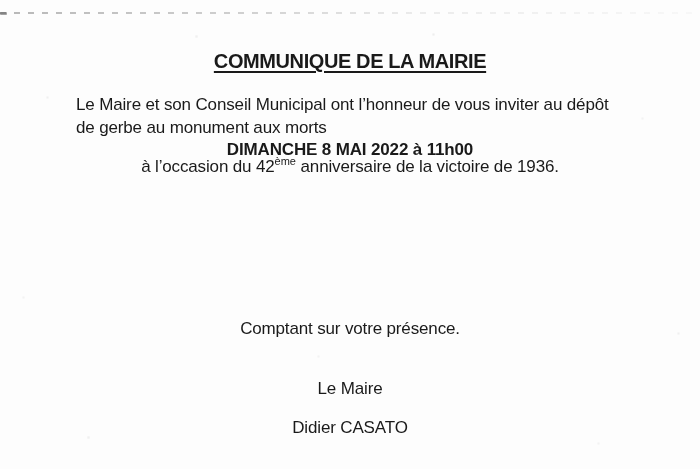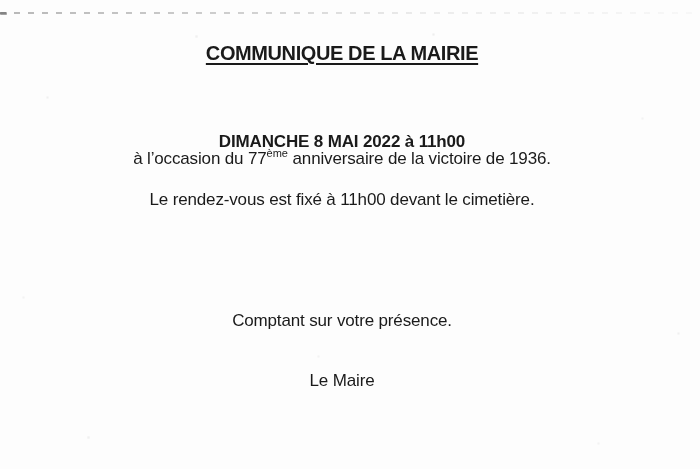--- a/index.html
+++ b/index.html
@@ -11,21 +11,21 @@
     position: relative;
     width: 700px;
     height: 469px;
     background: #fdfdfd;
     overflow: hidden;
     font-family: "Liberation Sans", "DejaVu Sans", sans-serif;
     color: #1a1a1a;
   }
   .blk {
     position: absolute;
-    margin: 0;
+    margin: 8px;
     font-size: 17px;
     line-height: 23px;
     letter-spacing: -0.15px;
     white-space: nowrap;
   }
   .center {
     left: 0;
     width: 684px;
     text-align: center;
   }
@@ -99,26 +99,30 @@
 <body>
 
 <div class="page">
 
   <div class="scan-streak"></div>
   <div class="scan-tick"></div>
   <div class="specks"></div>
 
   <h1 class="blk center title">COMMUNIQUE DE LA MAIRIE</h1>
 
+  <p class="blk left" style="top:85px">
+    <span class="line">Le Maire et son Conseil Municipal ont l’honneur de vous inviter au dépôt</span>
+    <span class="line">de gerbe au monument aux morts</span>
+  </p>
 
   <p class="blk center bold" style="top:130px">DIMANCHE 8 MAI 2022 à 11h00</p>
 
-  <p class="blk center" style="top:147px"><span>à l’occasion du 77</span><sup class="ord">ème</sup><span> anniversaire de la victoire de 1936.</span></p>
+  <p class="blk center" style="top:147px"><span>à l’occasion du 42</span><sup class="ord">ème</sup><span> anniversaire de la victoire de 1936.</span></p>
 
-  <p class="blk center" style="top:188px">Le rendez-vous est fixé à 11h00 devant le cimetière.</p>
 
 
   <p class="blk center" style="top:369px">Le Maire</p>
 
   <p class="blk center" style="top:309px">Comptant sur votre présence.</p>
 
+  <p class="blk center" style="top:408px">Didier CASATO</p>
 
 </div>
 
 </body></html>

